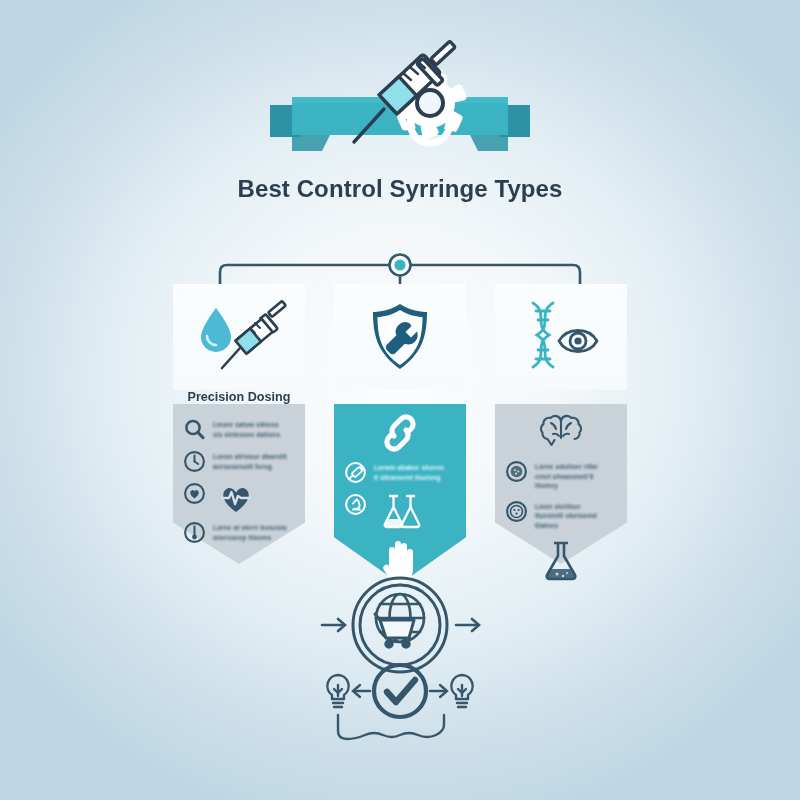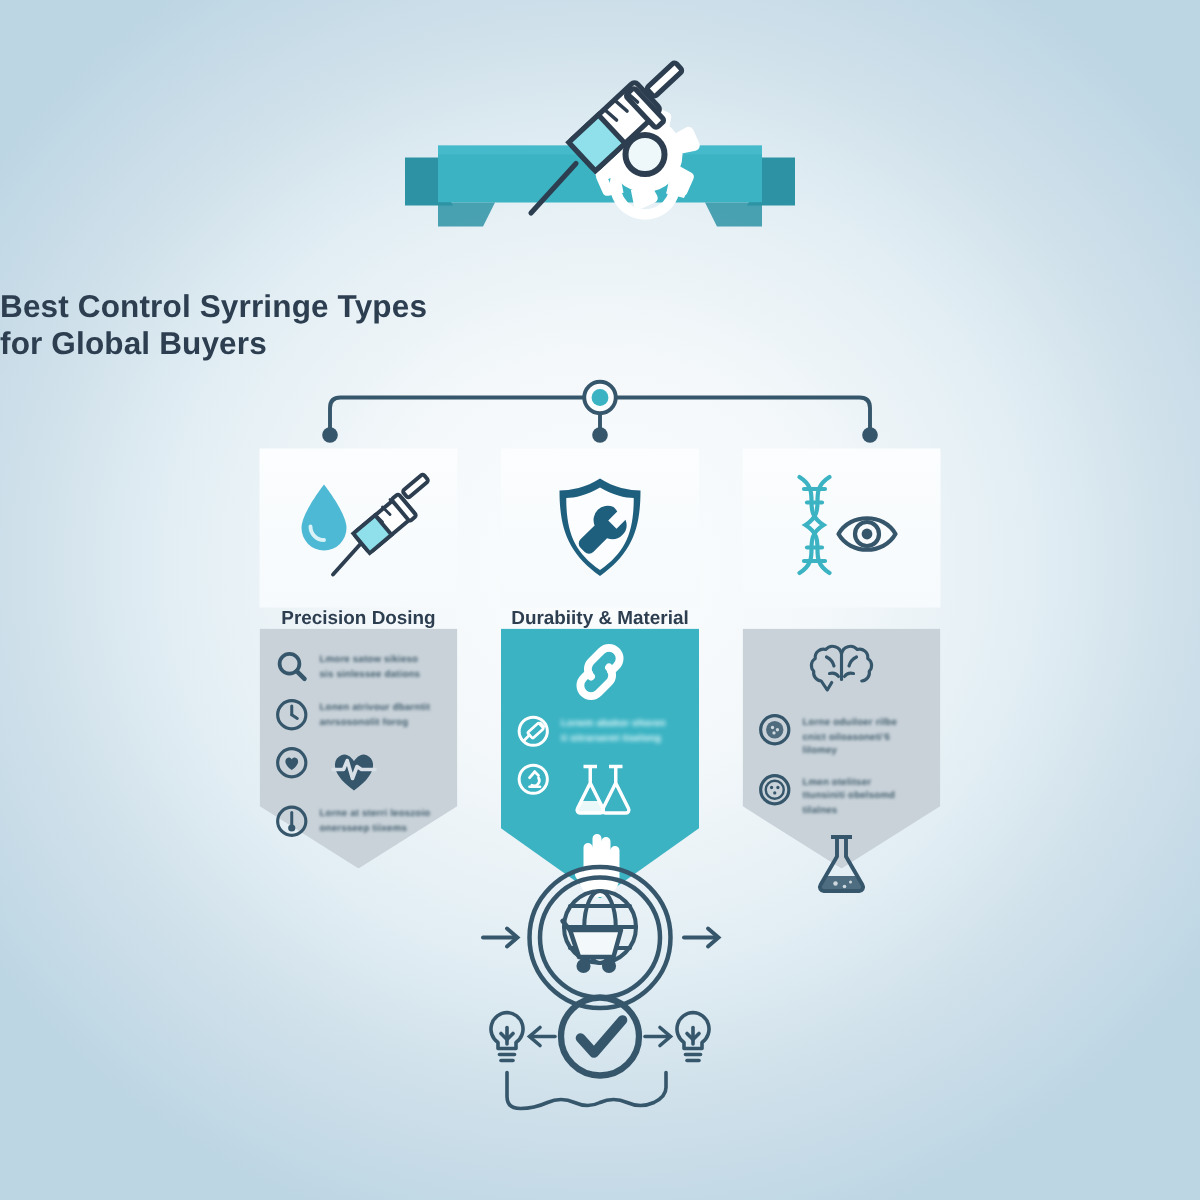--- a/index.html
+++ b/index.html
@@ -26,34 +26,34 @@
     font-weight:600;
     user-select:none;
   }
   .blurtext.on-teal { color:#eafafc; filter:blur(1.25px); }
 
   
   #ribbon { position:absolute; left:270px; top:95px; width:260px; height:70px; }
 
   
   #title {
-    position:absolute; left:0; right:0; top:192px;
-    text-align:left;
+    position:absolute; left:0; right:0; top:176px;
+    text-align:center;
     color:#2c3e50;
-    font-size:21px;
+    font-size:24px;
     font-weight:700;
     line-height:25px;
     letter-spacing:.1px;
   }
 
   
   #connector { position:absolute; left:210px; top:252px; width:380px; height:42px; }
 
   
-  .col { position:absolute; top:299px; width:132px;text-decoration:underline; }
+  .col { position:absolute; top:284px; width:132px;text-decoration:underline; }
   #col0 { left:173px; }
   #col1 { left:334px; }
   #col2 { left:495px; }
 
   .card-top {
     position:relative;
     width:132px; height:106px;
     background:linear-gradient(180deg,#fbfdfe 0%,#f6fafc 100%);
     display:flex; align-items:center; justify-content:center;
   }
@@ -125,21 +125,20 @@
             <line x1="68" y1="20" x2="76" y2="27"></line>
             <line x1="75" y1="14" x2="83" y2="21"></line>
           </g>
         </g>
       </svg>
     </div>
   </div>
 
   <div id="title">
     <div>Best Control Syrringe Types</div>
-    <div>for Global Buyers</div>
   </div>
 
   <div id="connector">
     <svg width="380" height="42" viewBox="0 0 380 42">
       <path d="M10 38 L10 20 Q10 13 17 13 L363 13 Q370 13 370 20 L370 38" fill="none" stroke="#35566b" stroke-width="2.6" stroke-linecap="round"></path>
       <line x1="190" y1="2" x2="190" y2="38" stroke="#35566b" stroke-width="2.6"></line>
       <circle cx="10" cy="38" r="5.2" fill="#35566b"></circle>
       <circle cx="190" cy="38" r="5.2" fill="#35566b"></circle>
       <circle cx="370" cy="38" r="5.2" fill="#35566b"></circle>
       <g>
@@ -228,21 +227,20 @@
   <div class="col" id="col1">
     <div class="card-top">
       <div>
         <svg width="62" height="72" viewBox="0 0 62 72">
           <path d="M31 3 C22 9 11 11 4 11 c0 26 6 42 27 57 c21 -15 27 -31 27 -57 c-7 0 -18 -2 -27 -8 Z" fill="#1f5f7e"></path>
           <path d="M31 9 C23 14 14 16 8.5 16 c0 22 5 36 22.5 48 c17.5 -12 22.5 -26 22.5 -48 C48 16 39 14 31 9 Z" fill="#fbfdfe"></path>
           <path d="M40 22 a9.5 9.5 0 0 0 -12.6 12.3 L18 43.5 a4 4 0 0 0 0 5.7 l2.8 2.8 a4 4 0 0 0 5.7 0 l9.2 -9.2 A9.5 9.5 0 0 0 48 30.5 l-6 6 l-5.5 -5.5 l6 -6 A9.5 9.5 0 0 0 40 22 Z" fill="#1f5f7e"></path>
         </svg>
       </div>
     </div>
-    <div class="card-title">Durabiity &amp; Material</div>
 
     <div class="card-body">
       <div class="body-shape"></div>
       <div class="rows" style="padding-top:8px;">
         <div class="row center-ico" style="margin-bottom:7px;">
           <span>
             <svg width="44" height="42" viewBox="0 0 44 42">
               <g fill="none" stroke="#ffffff" stroke-width="5.2" stroke-linecap="round">
                 <path d="M16 24 a7 7 0 0 1 0 -10 l7 -7 a7 7 0 0 1 10 10 l-3.5 3.5"></path>
                 <path d="M28 18 a7 7 0 0 1 0 10 l-7 7 a7 7 0 0 1 -10 -10 l3.5 -3.5"></path>

